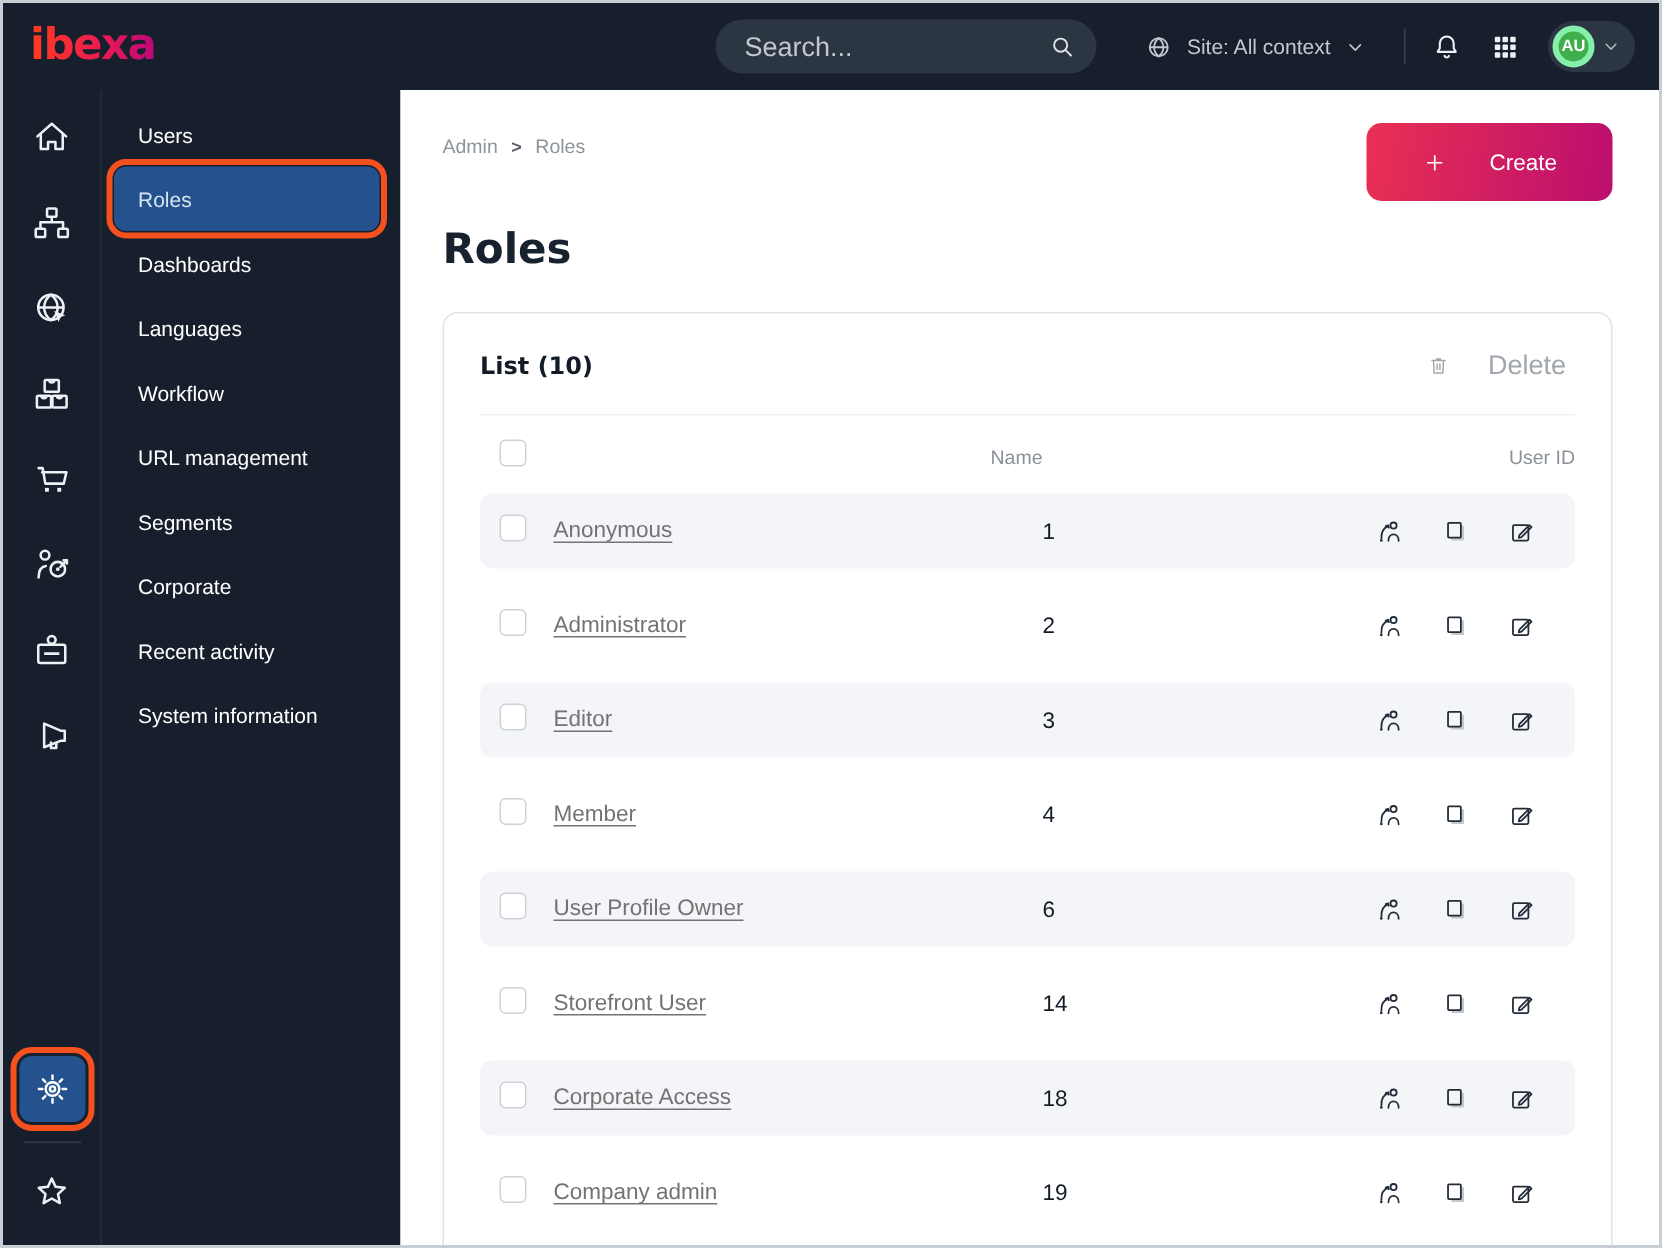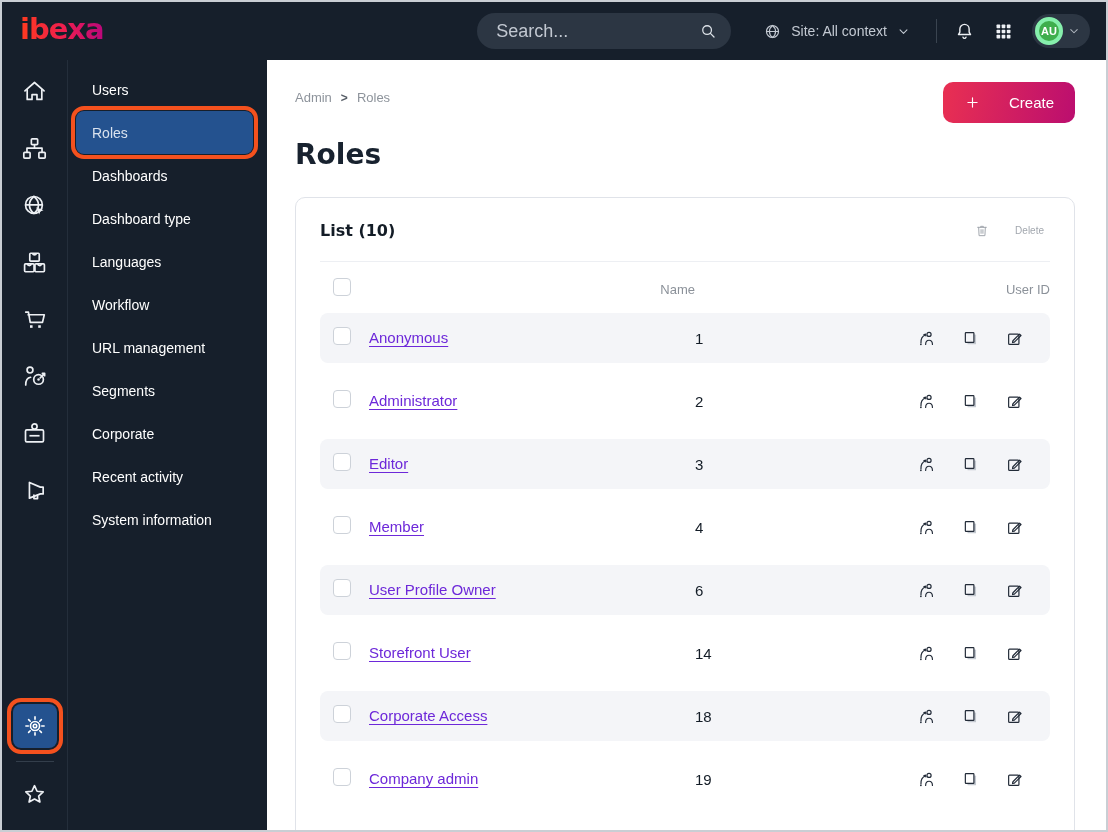--- a/index.html
+++ b/index.html
@@ -93,41 +93,41 @@
   }
   .side-item.active{ background:var(--selected-blue,#24528f); color:#d9e2ee; }
   .side-item.annotated{ outline:4px solid var(--annotation-orange,#f4511e); outline-offset:1px; }
 
   
   .main{ flex:1; background:#fff; padding:0 31px 0 28px; display:flex; flex-direction:column; overflow:hidden; }
   .main-header{ display:flex; align-items:flex-start; padding-top:22px; }
   .breadcrumb{ display:flex; align-items:center; gap:9px; font-size:13px; color:#8d939b; padding-top:8px; }
   .breadcrumb .sep{ color:#565d66; font-size:12px; font-weight:700; }
   .create-btn{
-    margin-left:auto; height:41px; border:none; border-radius:10px; cursor:pointer;
-    padding:0 21px; display:flex; align-items:center; gap:28px;
+    margin-left:auto; height:52px; border:none; border-radius:10px; cursor:pointer;
+    padding:0 37px; display:flex; align-items:center; gap:28px;
     color:#fff; font-size:15px; font-family:inherit;
     background:linear-gradient(100deg,var(--create-gradient-start,#e93052) 0%,var(--create-gradient-end,#bb0e6f) 100%);
   }
   .create-btn svg{ width:17px; height:17px; }
   .page-title{
     font-family:"DejaVu Sans", sans-serif;
     font-size:28px; font-weight:700; color:#18222f; margin:15px 0 0;
   }
 
   .card{
     margin-top:26px; margin-bottom:-20px; flex:1;
     border:1px solid #e0e3e9; border-radius:10px;
     padding:23px 24px 10px; overflow:hidden;
   }
   .card-header{ display:flex; align-items:center; }
   .card-title{ font-family:"DejaVu Sans", sans-serif; font-size:16px; font-weight:700; color:#131c26; margin:0; }
   .delete-btn{
     margin-left:auto; display:flex; align-items:center; gap:25px;
-    background:none; border:none; color:#a2a7ae; font-size:10px; font-family:inherit; cursor:default;
+    background:none; border:none; color:#a2a7ae; font-size:18px; font-family:inherit; cursor:default;
   }
   .delete-btn svg{ width:16px; height:16px; }
   .card-hr{ height:1px; background:#edeff3; margin:21px 0 0; }
 
   .thead{ display:flex; align-items:center; padding:16px 0 13px 13px;text-align:right; }
   .col-label{ font-size:13px; color:#8b9199; }
   .cell-check{ width:18px; flex:0 0 18px; }
   .cell-name{ width:326px; flex:0 0 326px; margin-left:18px; }
   .cell-id{ flex:1; }
   .cell-actions{ display:flex; gap:25px; padding-right:26px; }
@@ -136,21 +136,21 @@
   .row{
     height:50px; border-radius:8px; margin-bottom:13px; flex:0 0 50px;
     display:flex; align-items:center; padding-left:13px;
   }
   .row.striped{ background:var(--row-stripe,#f4f5f8); }
   .checkbox{
     width:18px; height:18px; border:1px solid #cdd2d9; border-radius:4px;
     background:#fff; display:inline-block; cursor:pointer;
   }
   .row-name{
-    color:#6d28d9; font-size:15px; text-decoration:underline;
+    color:#737373; font-size:15px; text-decoration:underline;
     text-underline-offset:3px; cursor:pointer;
   }
   .row-id{ font-size:15px; color:#131c26; }
   .action-btn{ background:none; border:none; padding:0; color:#222b38; cursor:pointer; display:flex; }
   .action-btn svg{ width:19px; height:19px; }
   .copy-front{ fill:#fff; }
   .striped .copy-front{ fill:var(--row-stripe,#f4f5f8); }
 </style>
 </head>
 <body>
@@ -295,23 +295,20 @@
   </div>
 
   <div class="side-item active annotated">
     <span class="side-label">Roles</span>
   </div>
 
   <div class="side-item">
     <span class="side-label">Dashboards</span>
   </div>
 
-  <div class="side-item">
-    <span class="side-label">Dashboard type</span>
-  </div>
 
   <div class="side-item">
     <span class="side-label">Languages</span>
   </div>
 
   <div class="side-item">
     <span class="side-label">Workflow</span>
   </div>
 
   <div class="side-item">

